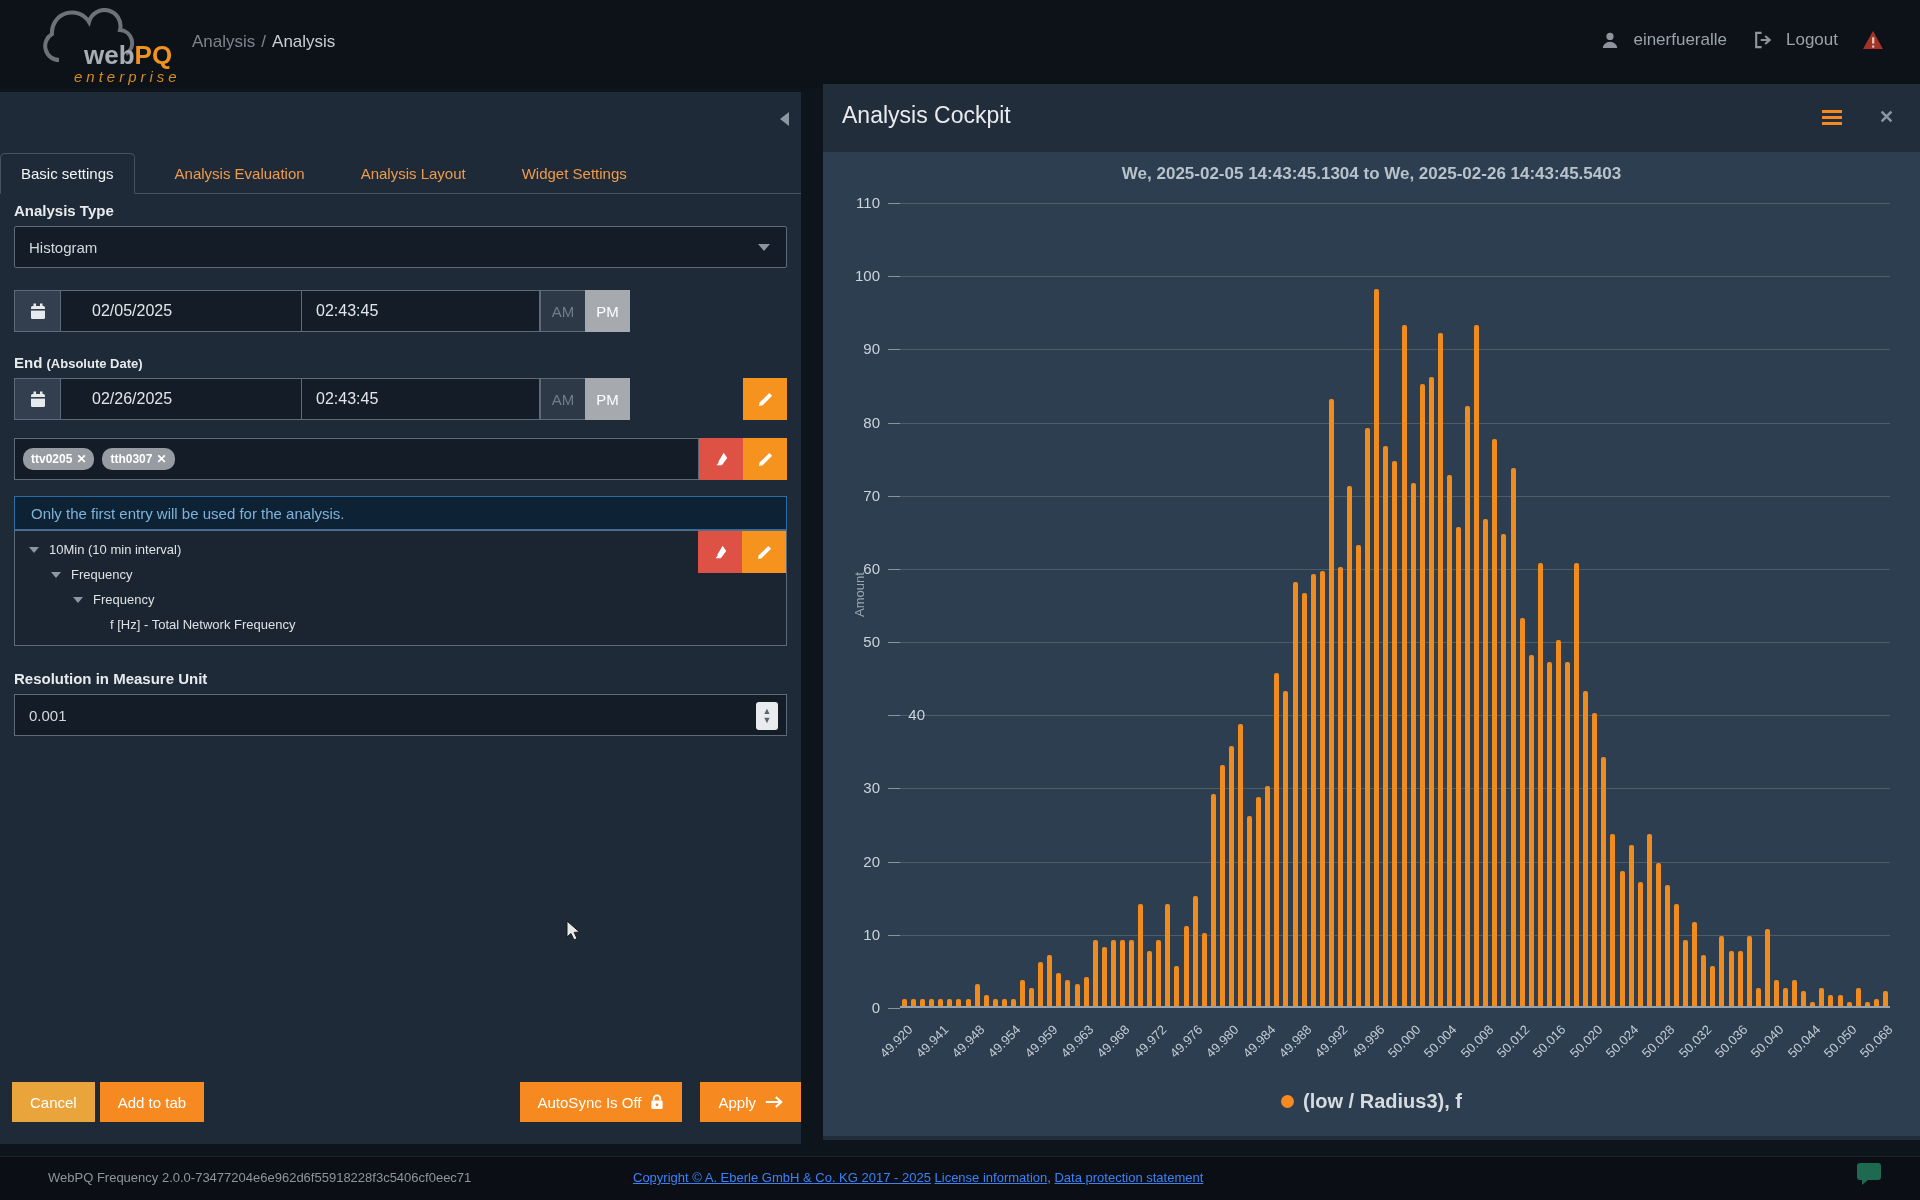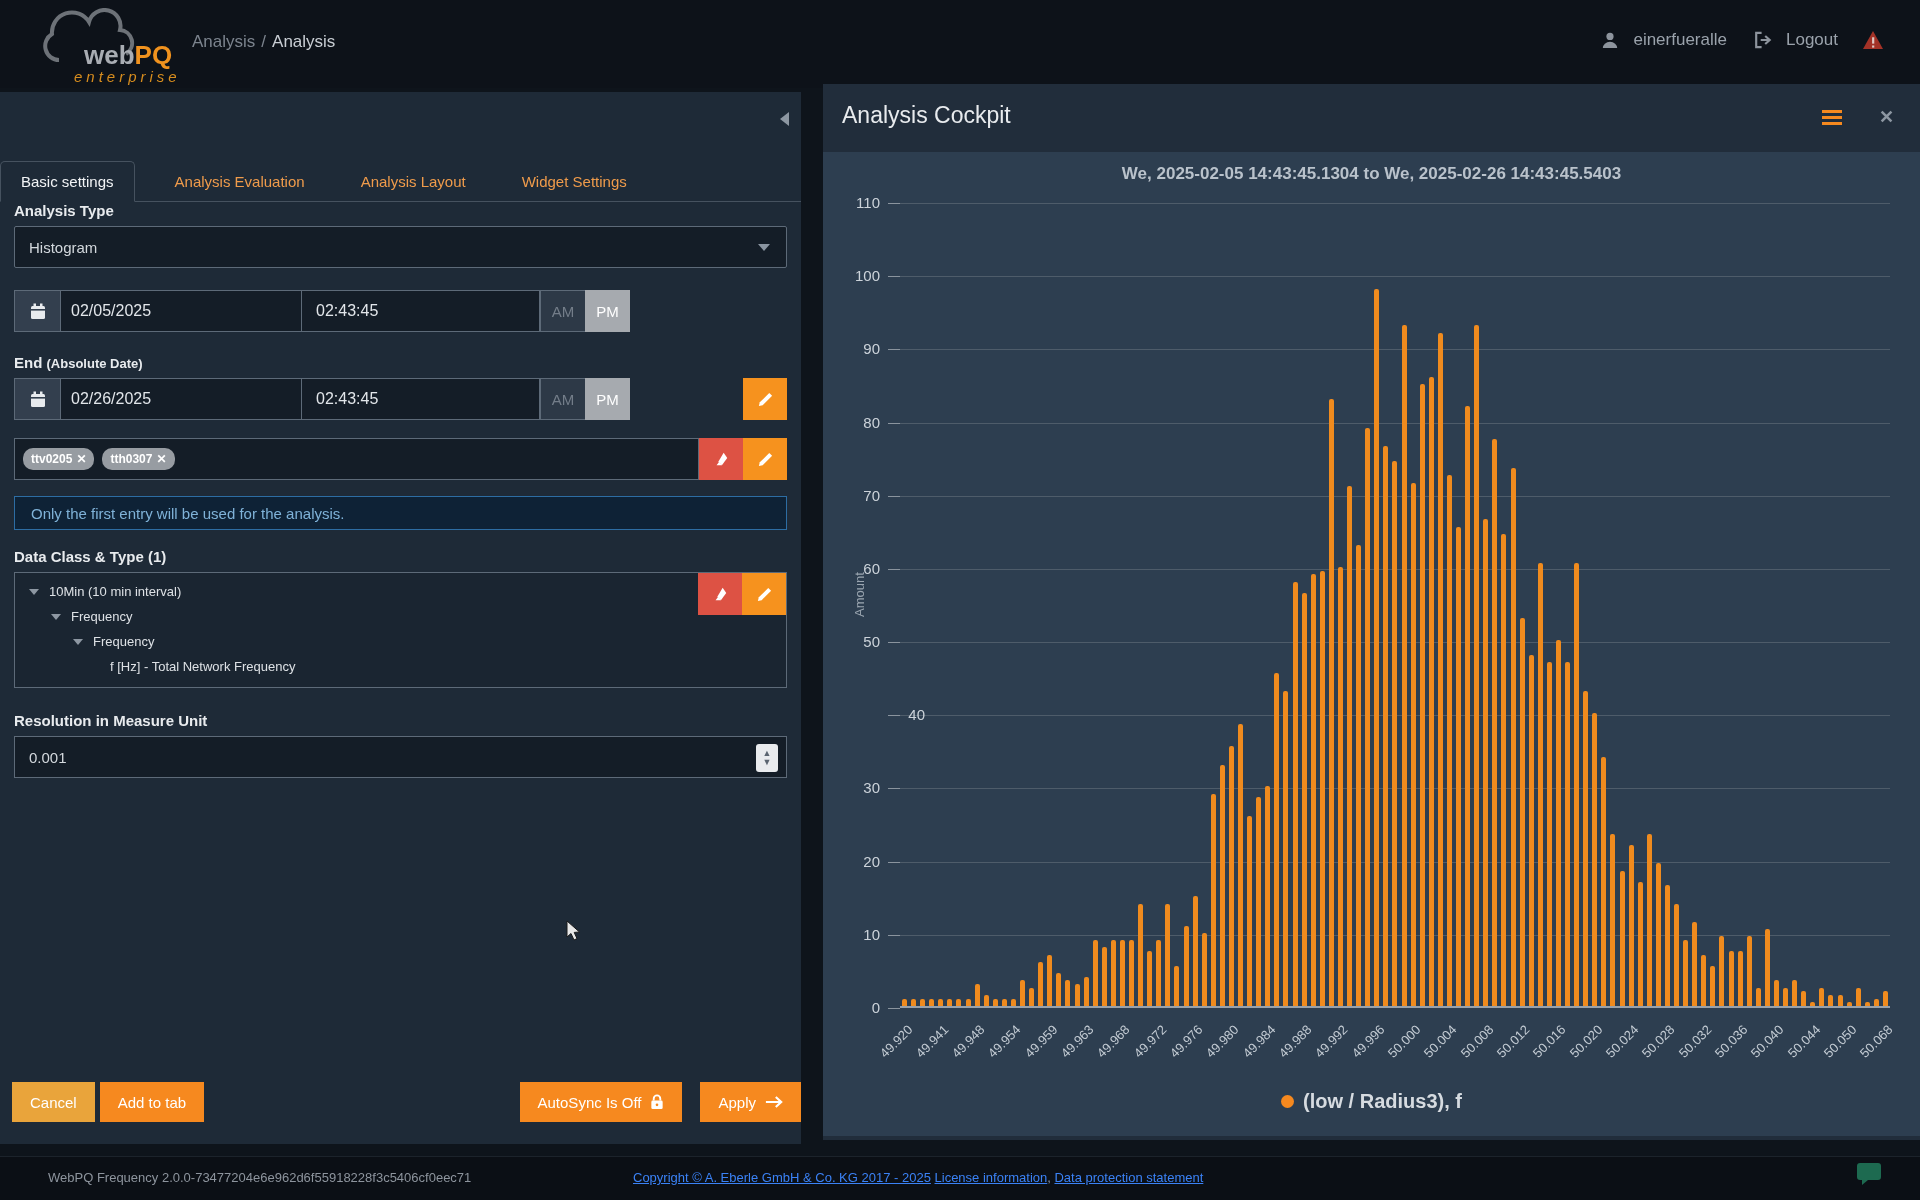--- a/index.html
+++ b/index.html
@@ -15,32 +15,32 @@
   .logo-pq { color:#f0921e; }
   .logo-ent { position:absolute; left:40px; top:60px; font-size:15px; font-style:italic; letter-spacing:4px; color:#d78d1e; }
   .breadcrumb { position:absolute; left:192px; top:32px; font-size:17px; color:#7c848e; }
   .breadcrumb .bc-sep { color:#7c848e; padding:0 6px; }
   .breadcrumb .bc-current { color:#c9ced4; }
   #user-area { position:absolute; right:36px; top:30px; display:flex; align-items:center; gap:14px; color:#9aa2ab; font-size:17px; }
   .hdr-ic { display:inline-flex; align-items:center; }
 
   
   #left-panel { position:absolute; left:0; top:92px; width:801px; height:1052px; background:#1e2a37; }
-  #tabs { position:absolute; left:0; top:68px; width:100%; height:42px; border-bottom:1px solid #46525f; display:flex; align-items:flex-end; }
+  #tabs { position:absolute; left:0; top:60px; width:100%; height:42px; border-bottom:1px solid #46525f; display:flex; align-items:flex-end; }
   .tab { font-size:15px; padding:11px 20px; color:#ef9b4b; cursor:pointer; white-space:nowrap; margin-right:16px; }
   .tab.active { color:#f2f4f6; background:#1e2a37; border:1px solid #46525f; border-bottom:1px solid #1e2a37; border-radius:5px 5px 0 0; margin-bottom:-1px; margin-right:20px; }
   #form { position:absolute; left:14px; top:110px; width:773px; }
   .fld-label { font-size:15px; font-weight:bold; color:#e8ebee; margin-bottom:7px; }
   .fld-sub { font-size:13px; font-weight:bold; color:#e8ebee; }
   .selectbox { position:relative; height:42px; background:#141d27; border:1px solid #5d6a78; border-radius:2px;
                display:flex; align-items:center; padding:0 14px; color:#d3d8dd; font-size:15px; margin-bottom:22px; }
   .caret-down { position:absolute; right:16px; top:17px; width:0; height:0; border-left:6px solid transparent; border-right:6px solid transparent; border-top:7px solid #8a95a1; }
   .dt-row { display:flex; height:42px; margin-bottom:22px; }
   .dt-ic { width:46px; background:#333f4e; border:1px solid #5d6a78; border-right:none; display:flex; align-items:center; justify-content:center; color:#e8ebee; font-size:17px; }
-  .dt-date { width:242px; background:#141d27; border:1px solid #5d6a78; color:#e2e6ea; font-size:16px; display:flex; align-items:center; padding-left:10px; }
+  .dt-date { width:242px; background:#141d27; border:1px solid #5d6a78; color:#e2e6ea; font-size:16px; display:flex; align-items:center; padding-left:31px; }
   .dt-time { width:238px; background:#141d27; border:1px solid #5d6a78; border-left:none; color:#e2e6ea; font-size:16px; display:flex; align-items:center; padding-left:14px; }
   .ampm { width:45px; display:flex; align-items:center; justify-content:center; font-size:15px; }
   .am { background:#2d3947; color:#737d89; border:1px solid #5d6a78; border-right:none; }
   .pm { background:#a6aaaf; color:#ffffff; }
   .sq-btn { width:44px; height:42px; border:none; display:flex; align-items:center; justify-content:center; cursor:pointer; }
   .btn-edit { background:#f6921e; }
   .btn-erase { background:#dd5244; }
   .tagfield { position:relative; height:42px; background:#141d27; border:1px solid #5d6a78; display:flex; align-items:center; padding:0 8px; gap:8px; width:685px; }
   .tag { background:#979ca2; border-radius:10px; color:#fff; font-size:12px; font-weight:bold; padding:4px 8px; display:inline-flex; align-items:center; gap:4px; }
   .tag .tag-x { cursor:pointer; font-weight:bold; }
@@ -199,21 +199,20 @@
           <button class="sq-btn btn-edit">
             <svg width="17" height="17" viewBox="0 0 18 18">
                 <path d="M2 16 L3 12 L13 2 L16 5 L6 15 Z" fill="#ffffff"></path>
               </svg>
           </button>
         </div>
       </div>
 
       <div class="notice">Only the first entry will be used for the analysis.</div>
 
-      <div class="fld-label" style="margin-top:18px;">Data Class &amp; Type (1)</div>
       <div class="treebox">
         <div id="tree-rows">
             <div class="tree-row" style="padding-left: 14px;">
               <span class="tree-caret"></span>
               <span>10Min (10 min interval)</span>
             </div>
             <div class="tree-row" style="padding-left: 36px;">
               <span class="tree-caret"></span>
               <span>Frequency</span>
             </div>

